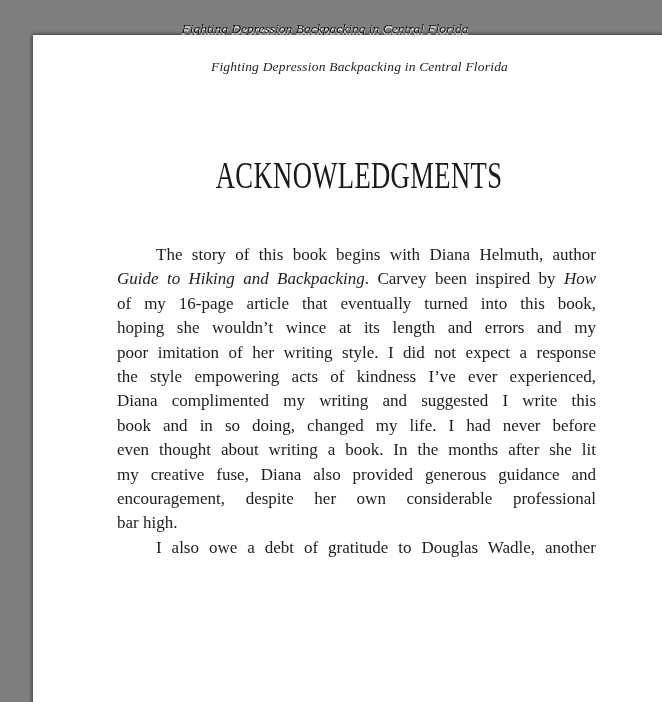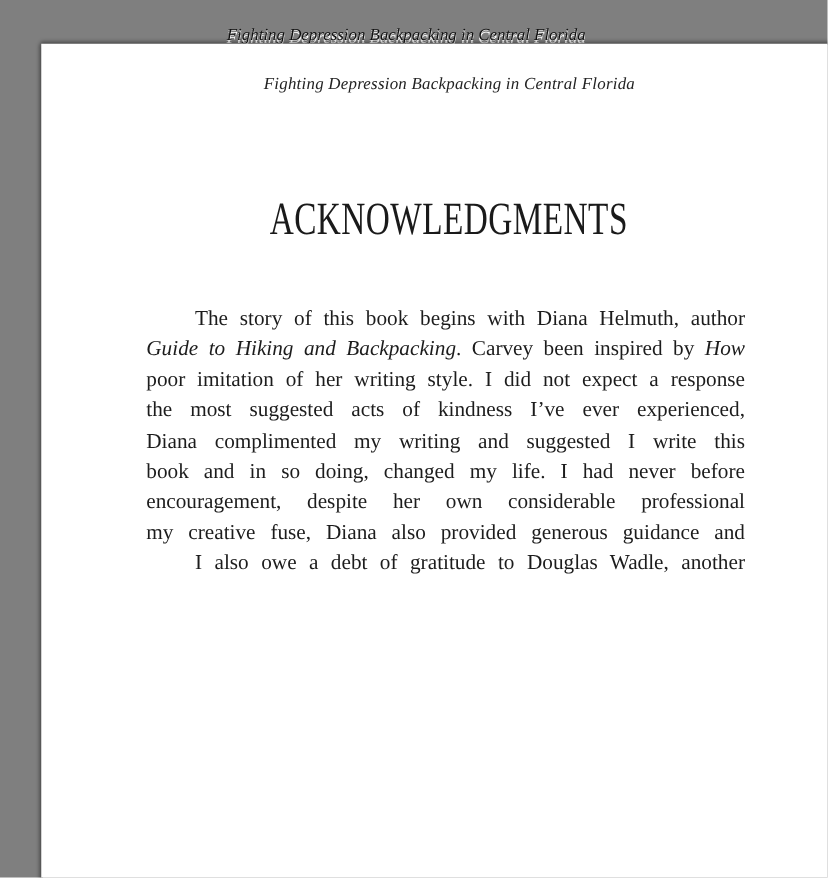--- a/index.html
+++ b/index.html
@@ -93,22 +93,26 @@
   <div class="page" style="background: rgb(255, 255, 255);">
     <div class="running-header">Fighting Depression Backpacking in Central Florida</div>
 
     <h1 class="chapter-title">
       <span class="title-inner">ACKNOWLEDGMENTS</span>
     </h1>
 
     <div class="body-text" style="color: rgb(28, 28, 28);">
         <div class="line indent"><span>The story of this book begins with Diana Helmuth, author</span></div>
         <div class="line"><span class="it">Guide to Hiking and Backpacking</span><span>. Carvey been inspired by </span><span class="it">How</span></div>
+        <div class="line"><span>of my 16-page article that eventually turned into this book,</span></div>
+        <div class="line"><span>hoping she wouldn’t wince at its length and errors and my</span></div>
         <div class="line"><span>poor imitation of her writing style. I did not expect a response</span></div>
-        <div class="line"><span>the most suggested acts of kindness I’ve ever experienced,</span></div>
+        <div class="line"><span>the style empowering acts of kindness I’ve ever experienced,</span></div>
         <div class="line"><span>Diana complimented my writing and suggested I write this</span></div>
         <div class="line"><span>book and in so doing, changed my life. I had never before</span></div>
+        <div class="line"><span>even thought about writing a book. In the months after she lit</span></div>
+        <div class="line"><span>my creative fuse, Diana also provided generous guidance and</span></div>
         <div class="line"><span>encouragement, despite her own considerable professional</span></div>
-        <div class="line"><span>my creative fuse, Diana also provided generous guidance and</span></div>
+        <div class="line end"><span>bar high.</span></div>
         <div class="line indent"><span>I also owe a debt of gratitude to Douglas Wadle, another</span></div>
       </div>
   </div>
 </div>
 
 </body></html>

